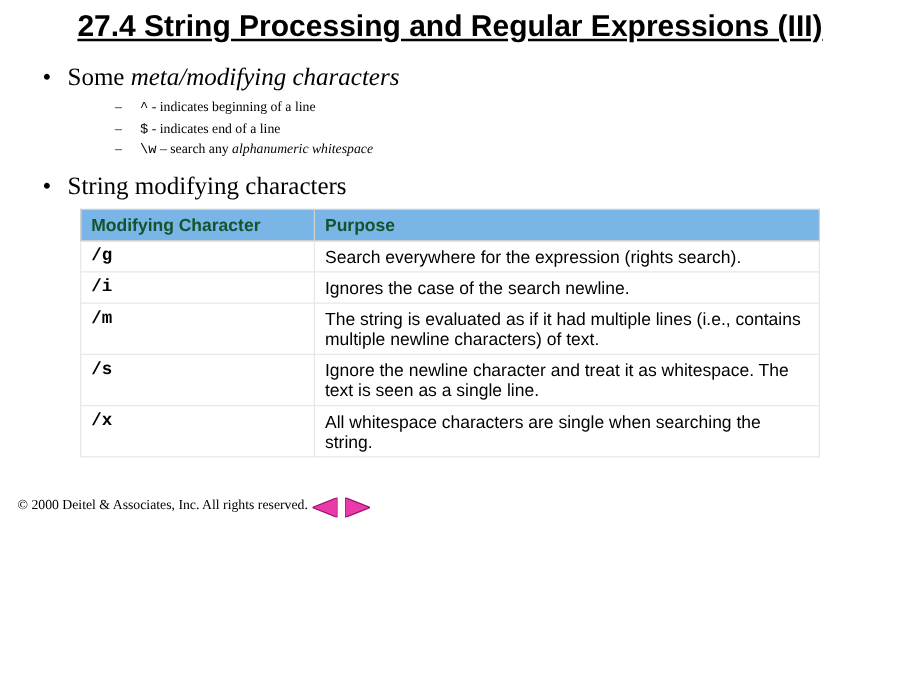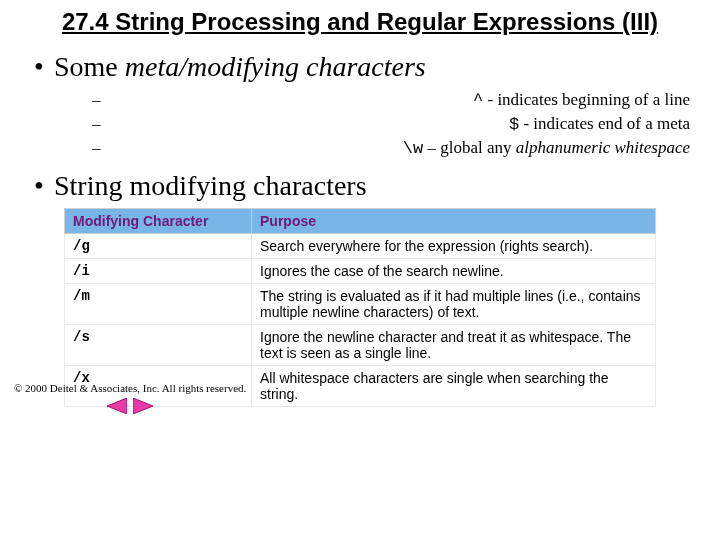--- a/index.html
+++ b/index.html
@@ -24,38 +24,37 @@
     font-weight: bold;
     font-size: 24px;
     padding: 8px 60px 0 60px;
     line-height: 1.2;
     text-decoration: underline;
   }
   .body {
     padding: 12px 30px 0 30px;
   }
   .b1 {
-    font-size: 28px;
+    font-size: 20px;
     margin: 2px 0 6px 0;
     padding-left: 24px;
     position: relative;
   }
   .b1::before {
     content: "•";
     position: absolute;
     left: 4px;
     top: 0;
   }
   .b2 {
-    font-size: 17px;
+    font-size: 11px;
     margin: 2px 0 2px 0;
     padding-left: 82px;
     position: relative;
     line-height: 1.25;
-    text-align: right;
   }
   .b2::before {
     content: "–";
     position: absolute;
     left: 62px;
     top: 0;
   }
   .mono {
     font-family: "Courier New", Courier, monospace;
   }
@@ -65,21 +64,21 @@
     margin: 2px 34px 0 34px;
   }
   table.mod {
     border-collapse: collapse;
     width: 100%;
     font-family: Arial, Helvetica, sans-serif;
     font-size: 14px;
   }
   table.mod th {
     background: #79b5e7;
-    color: #701a75;
+    color: #14532d;
     font-weight: bold;
     text-align: left;
     padding: 4px 8px;
     vertical-align: top;
     border: 1px solid #d0d0d0;
   }
   table.mod th.col-char { width: 170px; }
   table.mod td {
     padding: 4px 8px;
     vertical-align: top;
@@ -90,23 +89,21 @@
     font-weight: bold;
   }
 
   .footer {
     position: absolute;
     left: 14px;
     bottom: 10px;
     font-size: 11px;
     font-family: "Times New Roman", Times, serif;
     display: flex;
-    align-items: center;
     gap: 4px;
-    flex-direction: column;
   }
   .nav-arrows {
     display: inline-flex;
     gap: 6px;
   }
   .arrow-btn {
     width: 20px;
     height: 16px;
     display: inline-flex;
     align-items: center;
@@ -123,24 +120,24 @@
   <div class="body">
 
     <div class="b1">
       <span>Some </span><span class="italic">meta/modifying characters</span>
     </div>
 
     <div class="b2">
       <span class="mono">^</span><span> - indicates beginning of a line</span>
     </div>
     <div class="b2">
-      <span class="mono">$</span><span> - indicates end of a meta</span>
+      <span class="mono">$</span><span> - indicates end of a line</span>
     </div>
     <div class="b2">
-      <span class="mono">\w</span><span> – global any </span><span class="italic">alphanumeric whitespace</span>
+      <span class="mono">\w</span><span> – search any </span><span class="italic">alphanumeric whitespace</span>
     </div>
 
     <div class="b1" style="margin-top:10px;">String modifying characters</div>
 
     <div class="table-wrap">
       <table class="mod">
         <thead>
           <tr>
             <th class="col-char">Modifying Character</th>
             <th>Purpose</th>

